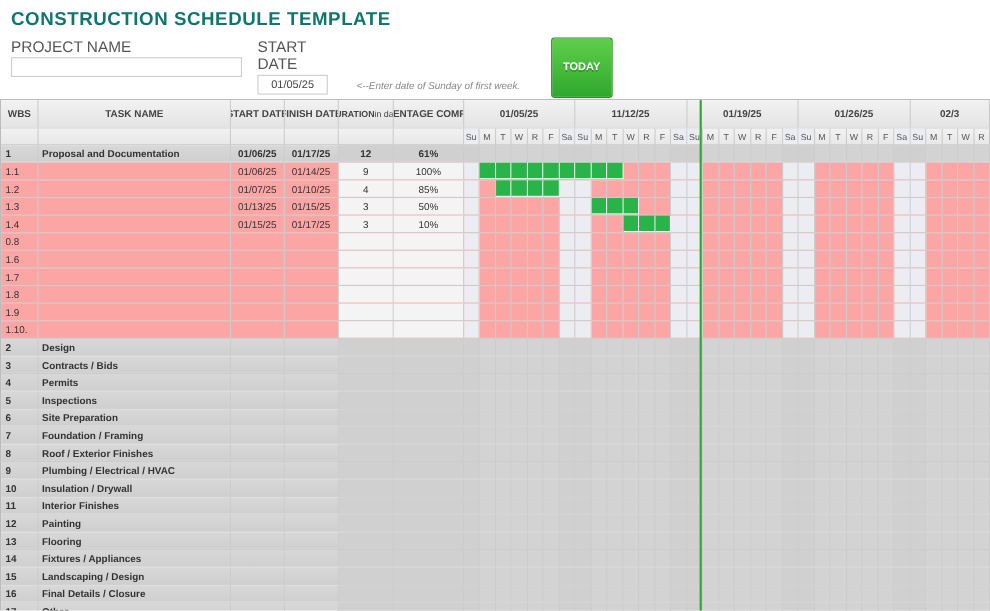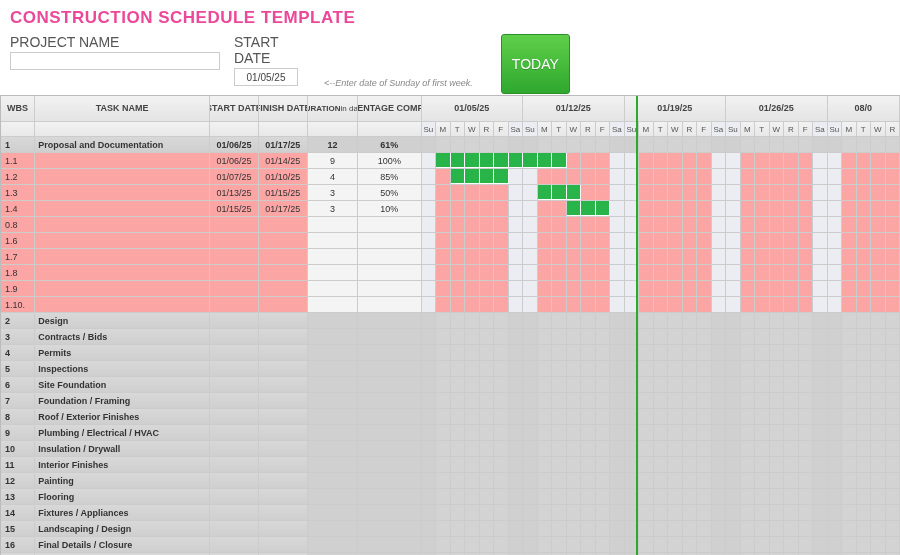--- a/index.html
+++ b/index.html
@@ -1,28 +1,28 @@
 <!DOCTYPE html>
 <html><head>
 <meta charset="utf-8">
 <style>
 *{box-sizing:border-box;margin:0;padding:0}
 body{font-family:Arial,Helvetica,sans-serif;font-size:10px;color:#333;background:#fff;width:900px;height:555px;overflow:hidden}
-.title{font-size:17px;font-weight:700;letter-spacing:.5px;padding:8px 10px 6px;color:#ec4899}
+.title{font-size:17px;font-weight:700;letter-spacing:.5px;padding:8px 10px 6px;color:#0f766e}
 .meta-row{display:flex;padding:0 10px 3px}
 .meta-block{margin-right:14px}
 .meta-block.projname{width:210px}
 .meta-block.projmgr{width:160px}
 .meta-block.startdate{width:64px}
 .meta-label{font-size:14px;color:#555;margin-bottom:2px}
 .meta-input{height:18px;border:1px solid #ccc;background:#fff;width:100%;padding:1px 4px;font-size:10px}
 .meta-input.date{text-align:center;color:#444}
 .hint{font-style:italic;color:#888;font-size:9px;align-self:flex-end;margin-bottom:4px;margin-left:12px;flex:0 0 auto}
 .today-wrap{position:relative;align-self:flex-end;margin-bottom:-2px;margin-left:28px}
-.today-badge{background:linear-gradient(#5fcf4a,#2fa82e);color:#fff;font-weight:400;font-size:14px;padding:21px 10px;border-radius:3px;border:1px solid #2a8f27;text-shadow:0 1px 0 rgba(0,0,0,.2)}
+.today-badge{background:linear-gradient(#5fcf4a,#2fa82e);color:#fff;font-weight:700;font-size:10px;padding:21px 10px;border-radius:3px;border:1px solid #2a8f27;text-shadow:0 1px 0 rgba(0,0,0,.2)}
 .grid{position:relative;border-top:1px solid #bbb;border-left:1px solid #bbb}
 .hdr1,.hdr2,.row{display:flex;border-bottom:1px solid #ccc}
 .cell{border-right:1px solid #ccc;display:flex;align-items:center;justify-content:center;padding:0 3px;overflow:hidden;white-space:nowrap}
 .c-wbs{width:35px}
 .c-task{width:180px;justify-content:flex-start}
 .c-start{width:50px}
 .c-finish{width:50px}
 .c-dur{width:52px}
 .c-pct{width:65px}
 .daycell{width:14.5px;min-width:14.5px}
@@ -68,24 +68,24 @@
       <div class="cell c-wbs">WBS</div>
       <div class="cell c-task" style="justify-content:center">TASK NAME</div>
       <div class="cell c-start">START DATE</div>
       <div class="cell c-finish">FINISH DATE</div>
       <div class="cell c-dur">
         <div>DURATION</div>
         <div style="font-weight:400">in days</div>
       </div>
       <div class="cell c-pct">PERCENTAGE COMPLETE</div>
       <div class="cell daygroup" style="width:101.5px;min-width:101.5px">01/05/25</div>
-      <div class="cell daygroup" style="width:101.5px;min-width:101.5px">01/12/25</div>
+      <div class="cell daygroup" style="width:101.5px;min-width:101.5px">11/12/25</div>
       <div class="cell daygroup" style="width:101.5px;min-width:101.5px">01/19/25</div>
       <div class="cell daygroup" style="width:101.5px;min-width:101.5px">01/26/25</div>
-      <div class="cell daygroup" style="width:72.5px;min-width:72.5px">08/0</div>
+      <div class="cell daygroup" style="width:72.5px;min-width:72.5px">02/3</div>
     </div>
     <div class="hdr2">
       <div class="cell c-wbs"></div>
       <div class="cell c-task"></div>
       <div class="cell c-start"></div>
       <div class="cell c-finish"></div>
       <div class="cell c-dur"></div>
       <div class="cell c-pct"></div>
       <div class="cell daycell weekend">Su</div>
       <div class="cell daycell">M</div>
@@ -731,21 +731,21 @@
       <div class="cell daycell"></div>
       <div class="cell daycell weekend"></div>
       <div class="cell daycell weekend"></div>
       <div class="cell daycell"></div>
       <div class="cell daycell"></div>
       <div class="cell daycell"></div>
       <div class="cell daycell"></div>
     </div>
     <div class="row section">
       <div class="cell c-wbs left">6</div>
-      <div class="cell c-task bold">Site Foundation</div>
+      <div class="cell c-task bold">Site Preparation</div>
       <div class="cell c-start"></div>
       <div class="cell c-finish"></div>
       <div class="cell c-dur"></div>
       <div class="cell c-pct"></div>
       <div class="cell daycell weekend"></div>
       <div class="cell daycell"></div>
       <div class="cell daycell"></div>
       <div class="cell daycell"></div>
       <div class="cell daycell"></div>
       <div class="cell daycell"></div>

